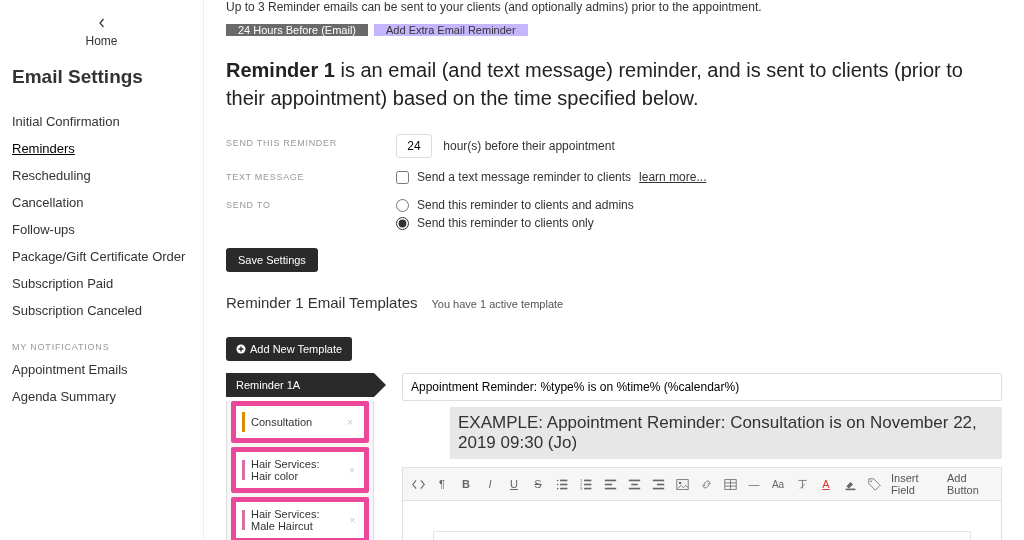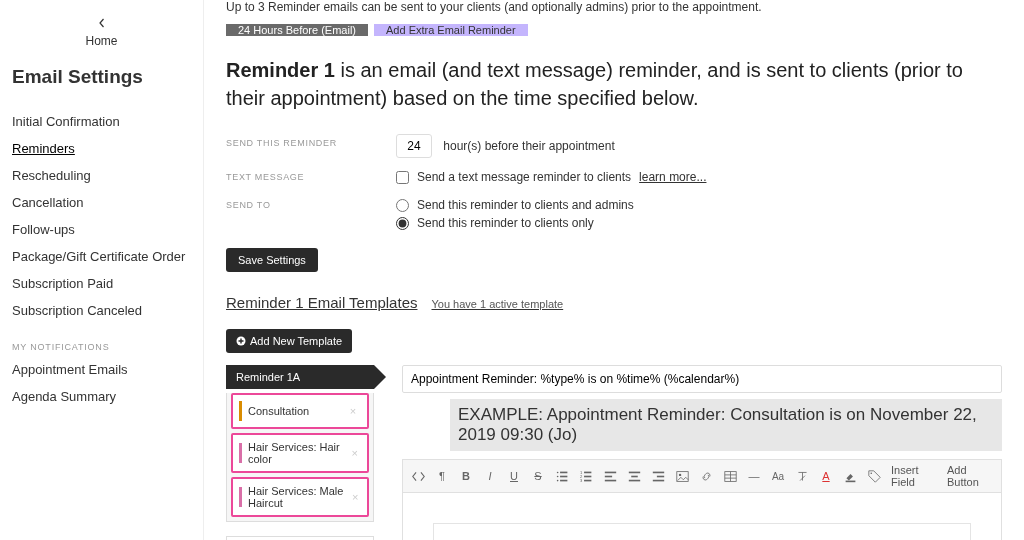--- a/index.html
+++ b/index.html
@@ -21,30 +21,30 @@
 .reminder-desc { font-size: 20px; color: #222; margin-bottom: 22px; line-height: 1.4; }
 .reminder-desc b { font-weight: 600; }
 .form-row { display: flex; align-items: flex-start; margin-bottom: 10px; }
 .form-label { width: 170px; font-size: 9px; letter-spacing: 0.7px; color: #999; text-transform: uppercase; padding-top: 4px; flex-shrink: 0; }
 .form-control { flex: 1; font-size: 12px; color: #333; }
 .num-input { width: 36px; text-align: center; border: 1px solid #ddd; border-radius: 3px; padding: 4px 2px; font-size: 12px; }
 .suffix { margin-left: 8px; }
 .checkbox-row, .radio-row { display: flex; align-items: center; gap: 8px; font-size: 12px; padding: 2px 0; }
 .learn-more { text-decoration: underline; cursor: pointer; }
 .btn-dark { background: #2a2a2a; color: #fff; font-size: 11px; padding: 6px 12px; border: none; border-radius: 3px; cursor: pointer; margin-top: 6px; }
-.section-header { display: flex; align-items: baseline; gap: 14px; margin-top: 22px; margin-bottom: 18px; text-decoration: underline; }
+.section-header { display: flex; align-items: baseline; gap: 14px; margin-top: 22px; margin-bottom: 26px; }
 .section-title { font-size: 15px; font-weight: 500; }
 .section-sub { font-size: 11px; color: #555; }
 .btn-add { background: #2a2a2a; color: #fff; font-size: 11px; padding: 6px 10px; border: none; border-radius: 3px; cursor: pointer; display: inline-flex; align-items: center; gap: 4px; }
 .template-row { display: flex; gap: 28px; margin-top: 12px; align-items: flex-start; }
 .template-left { width: 148px; flex-shrink: 0; }
 .tab-label { background: #2a2a2a; color: #fff; font-size: 11px; padding: 6px 10px; position: relative; }
 .tab-label::after { content: ""; position: absolute; right: -12px; top: 0; border-top: 12px solid transparent; border-bottom: 12px solid transparent; border-left: 12px solid #2a2a2a; }
 .type-list { border: 1px solid #ddd; border-top: none; background: #f6f6f6; }
-.type-item { background: #fff; margin: 4px; border: 2px solid #ec4899; border-radius: 2px; display: flex; align-items: center; padding: 6px 6px; gap: 6px; font-size: 11px; position: relative; }
+.type-item { background: #fff; margin: 4px; border: 5px solid #ec4899; border-radius: 2px; display: flex; align-items: center; padding: 6px 6px; gap: 6px; font-size: 11px; position: relative; }
 .type-bar { width: 3px; height: 20px; flex-shrink: 0; }
 .type-bar.orange { background: #d98c00; }
 .type-bar.pink { background: #d96fa8; }
 .type-close { margin-left: auto; color: #ccc; width: 16px; height: 16px; border-radius: 50%; display: flex; align-items: center; justify-content: center; font-size: 11px; cursor: pointer; }
 .inactive-box { border: 1px solid #ddd; margin-top: 14px; padding: 12px 10px; font-size: 12px; }
 .inactive-title { color: #666; margin-bottom: 16px; }
 .template-right { flex: 1; }
 .subject-row { display: flex; align-items: center; gap: 12px; margin-bottom: 6px; }
 .subject-label { width: 94px; font-size: 9px; letter-spacing: 0.5px; color: #999; text-transform: uppercase; flex-shrink: 0; line-height: 1.2; }
 .subject-input { flex: 1; border: 1px solid #ddd; border-radius: 2px; padding: 6px 8px; font-size: 12px; }

